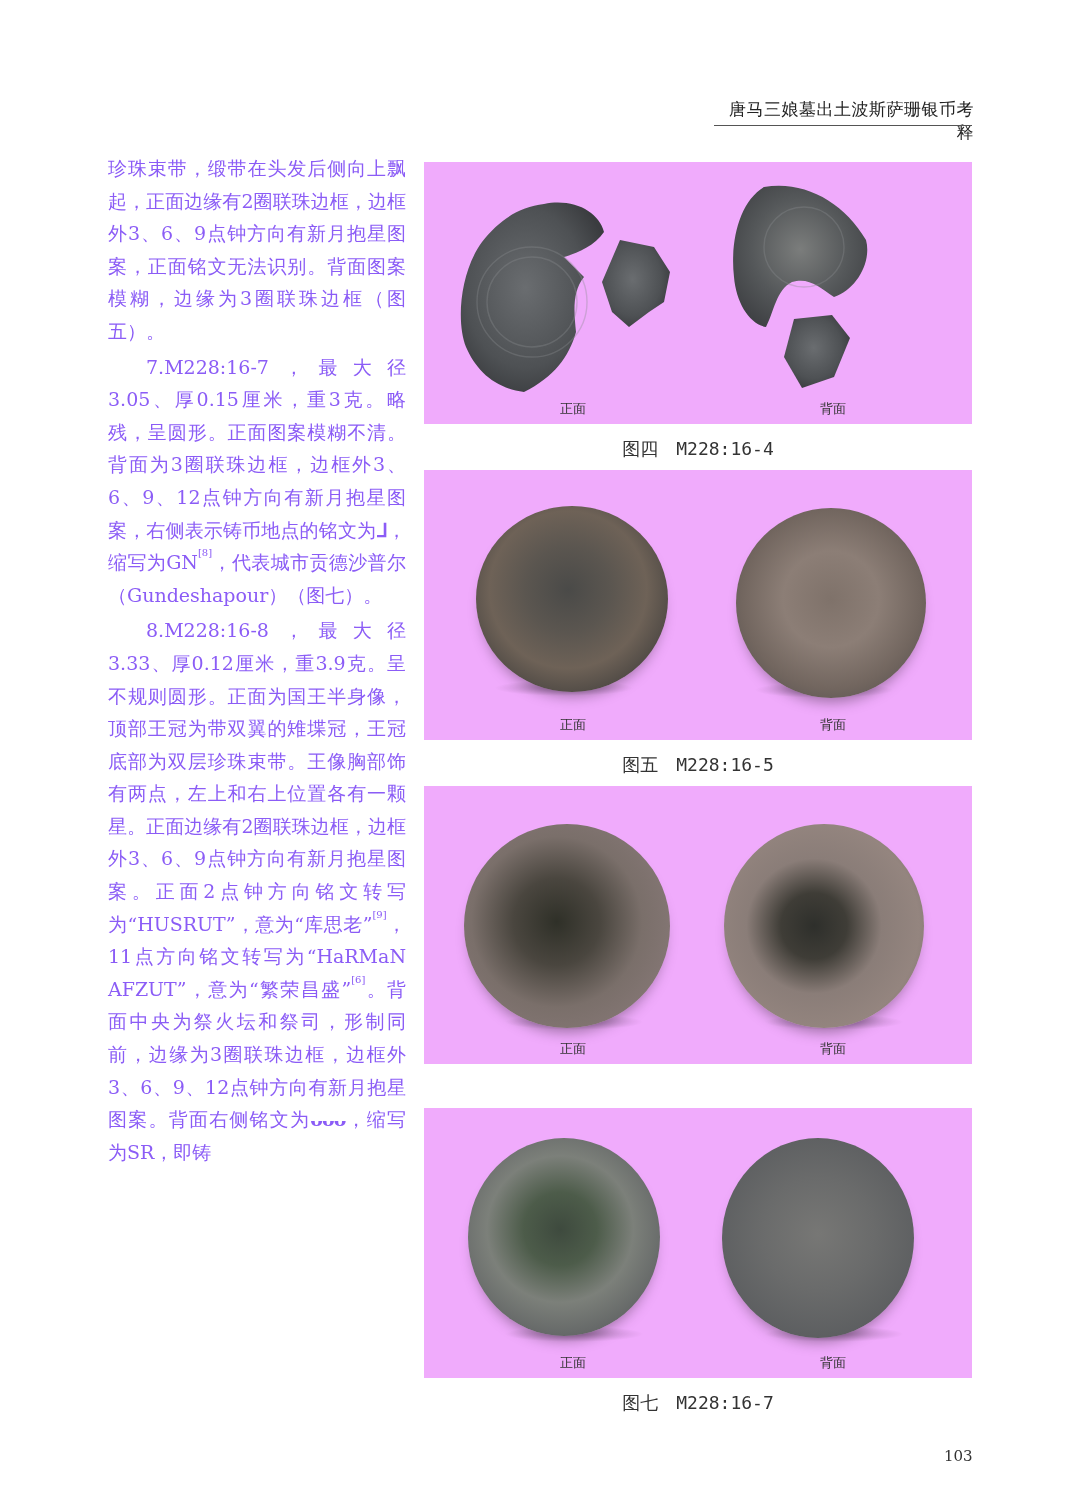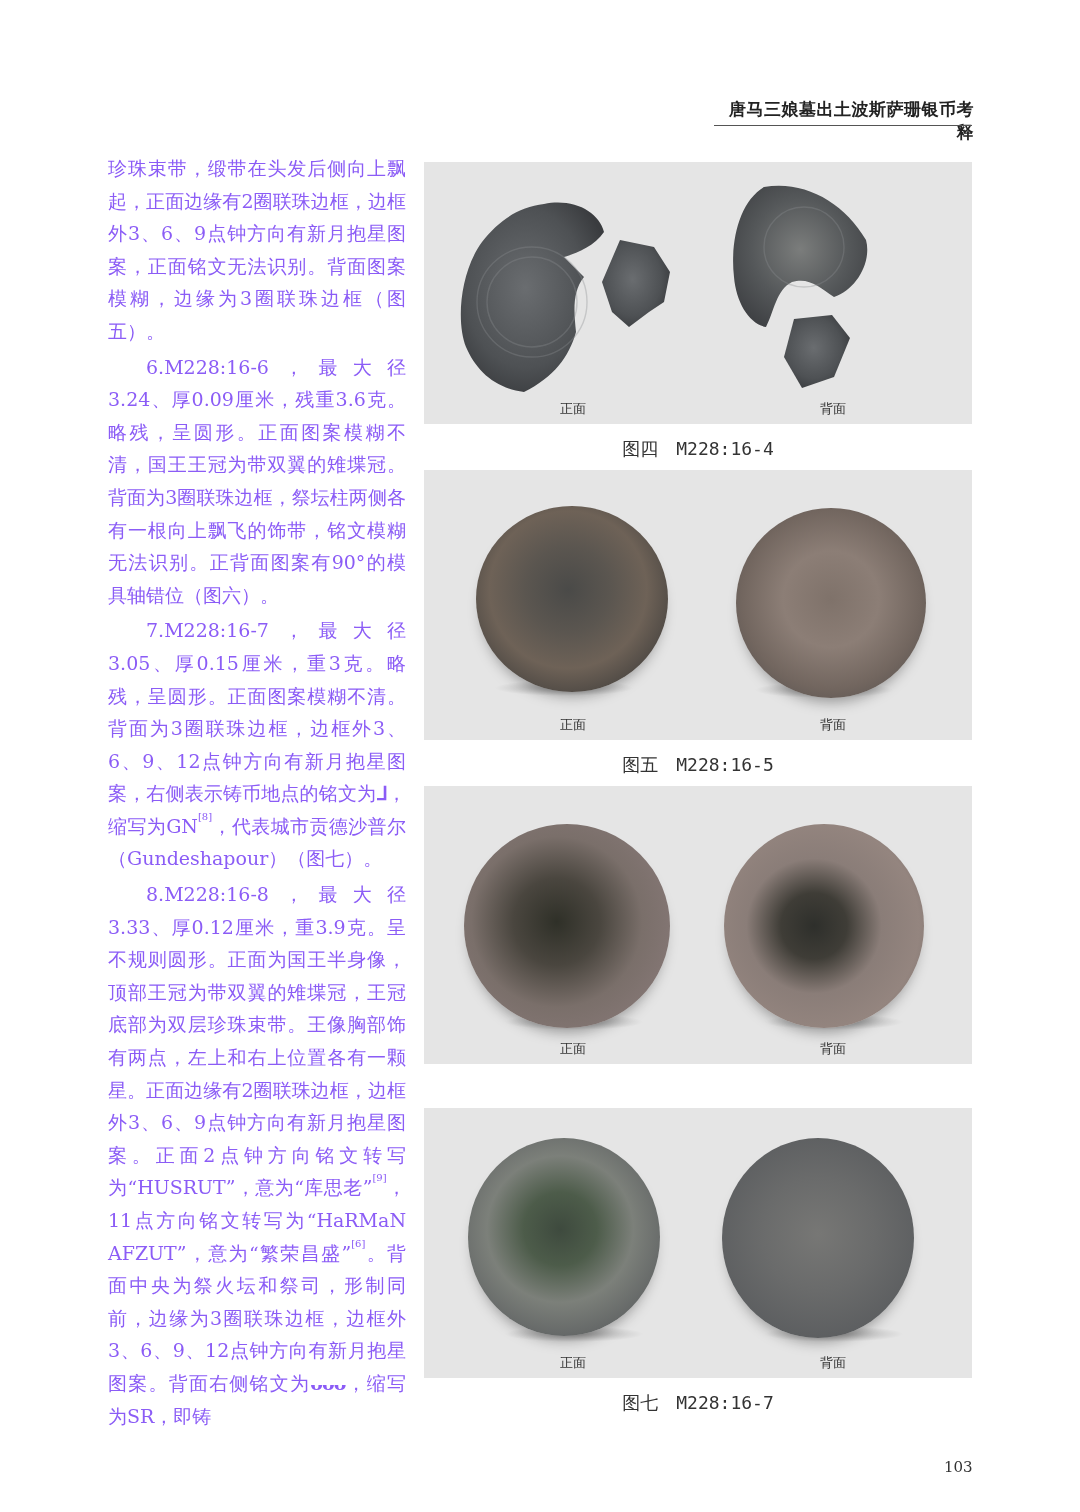--- a/index.html
+++ b/index.html
@@ -3,67 +3,66 @@
 <meta charset="utf-8">
 <style>
   html, body { margin: 0; padding: 0; }
   body {
     width: 1080px; height: 1512px; background: #ffffff; position: relative; overflow: hidden;
     font-family: "DejaVu Serif", "Liberation Serif", serif; color: #2b2b2b;
   }
   .running-head {
     position: absolute; left: 712px; top: 98px; width: 262px;
     font-family: "DejaVu Sans", "Liberation Sans", sans-serif;
-    font-size: 17px; font-weight: bold; letter-spacing: 0.5px; color: #222; text-align: right;
+    font-size: 17px; font-weight: normal; letter-spacing: 0.5px; color: #222; text-align: right;
   }
   .running-rule {
     position: absolute; left: 714px; top: 125px; width: 258px; height: 1px; background: #555;
   }
   .body-col {
     position: absolute; left: 108px; top: 152px; width: 298px;
     font-size: 19px; line-height: 32.6px; color: #8b5cf6; text-align: justify;
   }
   .body-col p { margin: 0 0 3px 0; }
   .body-col p.indent { text-indent: 2em; }
   .body-col sup { font-size: 10px; vertical-align: top; line-height: 14px; }
   .glyph { font-weight: bold; letter-spacing: -1px; }
 
   .figure { position: absolute; left: 424px; width: 548px; }
   .panel {
-    position: relative; width: 548px; background: #e5e5e5;
+    position: relative; width: 548px; background: #f0abfc;
   }
   .coin-label {
     position: absolute; bottom: 6px; font-size: 13px; color: #333;
     font-family: "DejaVu Sans", "Liberation Sans", sans-serif;
   }
   .caption {
     text-align: center; font-size: 18px; color: #333; margin-top: 13px;
     font-family: "DejaVu Sans Mono", "Liberation Mono", monospace;
   }
   .coin {
     position: absolute; border-radius: 50%;
     box-shadow: 0 10px 14px -6px rgba(0,0,0,0.35);
   }
   .shadow {
     position: absolute; height: 16px; border-radius: 50%;
     background: radial-gradient(ellipse at center, rgba(0,0,0,0.28) 0%, rgba(0,0,0,0) 70%);
   }
   .page-number {
-    position: absolute; left: 944px; top: 1447px; font-size: 15px; color: #333; margin-top: 11px;
+    position: absolute; left: 944px; top: 1447px; font-size: 15px; color: #333;
   }
 </style>
 </head>
 <body>
 
 <div class="running-head">唐马三娘墓出土波斯萨珊银币考释</div>
 <div class="running-rule"></div>
 
 <div class="body-col">
   <p>珍珠束带，缎带在头发后侧向上飘起，正面边缘有2圈联珠边框，边框外3、6、9点钟方向有新月抱星图案，正面铭文无法识别。背面图案模糊，边缘为3圈联珠边框（图五）。</p>
-  <p class="indent">6.M228:16-6，最大径3.24、厚0.09厘米，残重3.6克。略残，呈圆形。正面图案模糊不清，国王王冠为带双翼的雉堞冠。背面为3圈联珠边框，祭坛柱两侧各有一根向上飘飞的饰带，铭文模糊无法识别。正背面图案有90°的模具轴错位（图六）。</p>
   <p class="indent"><span>7.M228:16-7，最大径3.05、厚0.15厘米，重3克。略残，呈圆形。正面图案模糊不清。背面为3圈联珠边框，边框外3、6、9、12点钟方向有新月抱星图案，右侧表示铸币地点的铭文为</span><span class="glyph">ᒧ</span><span>，缩写为GN</span><sup>[8]</sup><span>，代表城市贡德沙普尔（Gundeshapour）（图七）。</span></p>
   <p class="indent"><span>8.M228:16-8，最大径3.33、厚0.12厘米，重3.9克。呈不规则圆形。正面为国王半身像，顶部王冠为带双翼的雉堞冠，王冠底部为双层珍珠束带。王像胸部饰有两点，左上和右上位置各有一颗星。正面边缘有2圈联珠边框，边框外3、6、9点钟方向有新月抱星图案。正面2点钟方向铭文转写为“HUSRUT”，意为“库思老”</span><sup>[9]</sup><span>，11点方向铭文转写为“HaRMaN AFZUT”，意为“繁荣昌盛”</span><sup>[6]</sup><span>。背面中央为祭火坛和祭司，形制同前，边缘为3圈联珠边框，边框外3、6、9、12点钟方向有新月抱星图案。背面右侧铭文为</span><span class="glyph">ᴗᴗᴗ</span><span>，缩写为SR，即铸</span></p>
 </div>
 
 <div class="figure" style="top:162px;">
   <div class="panel" style="height:262px;">
     <svg width="548" height="262" style="position:absolute;left:0;top:0">
       <defs>
         <radialGradient id="g4a" cx="45%" cy="45%" r="60%">
             <stop offset="0" stop-color="#6a6d70"></stop>

